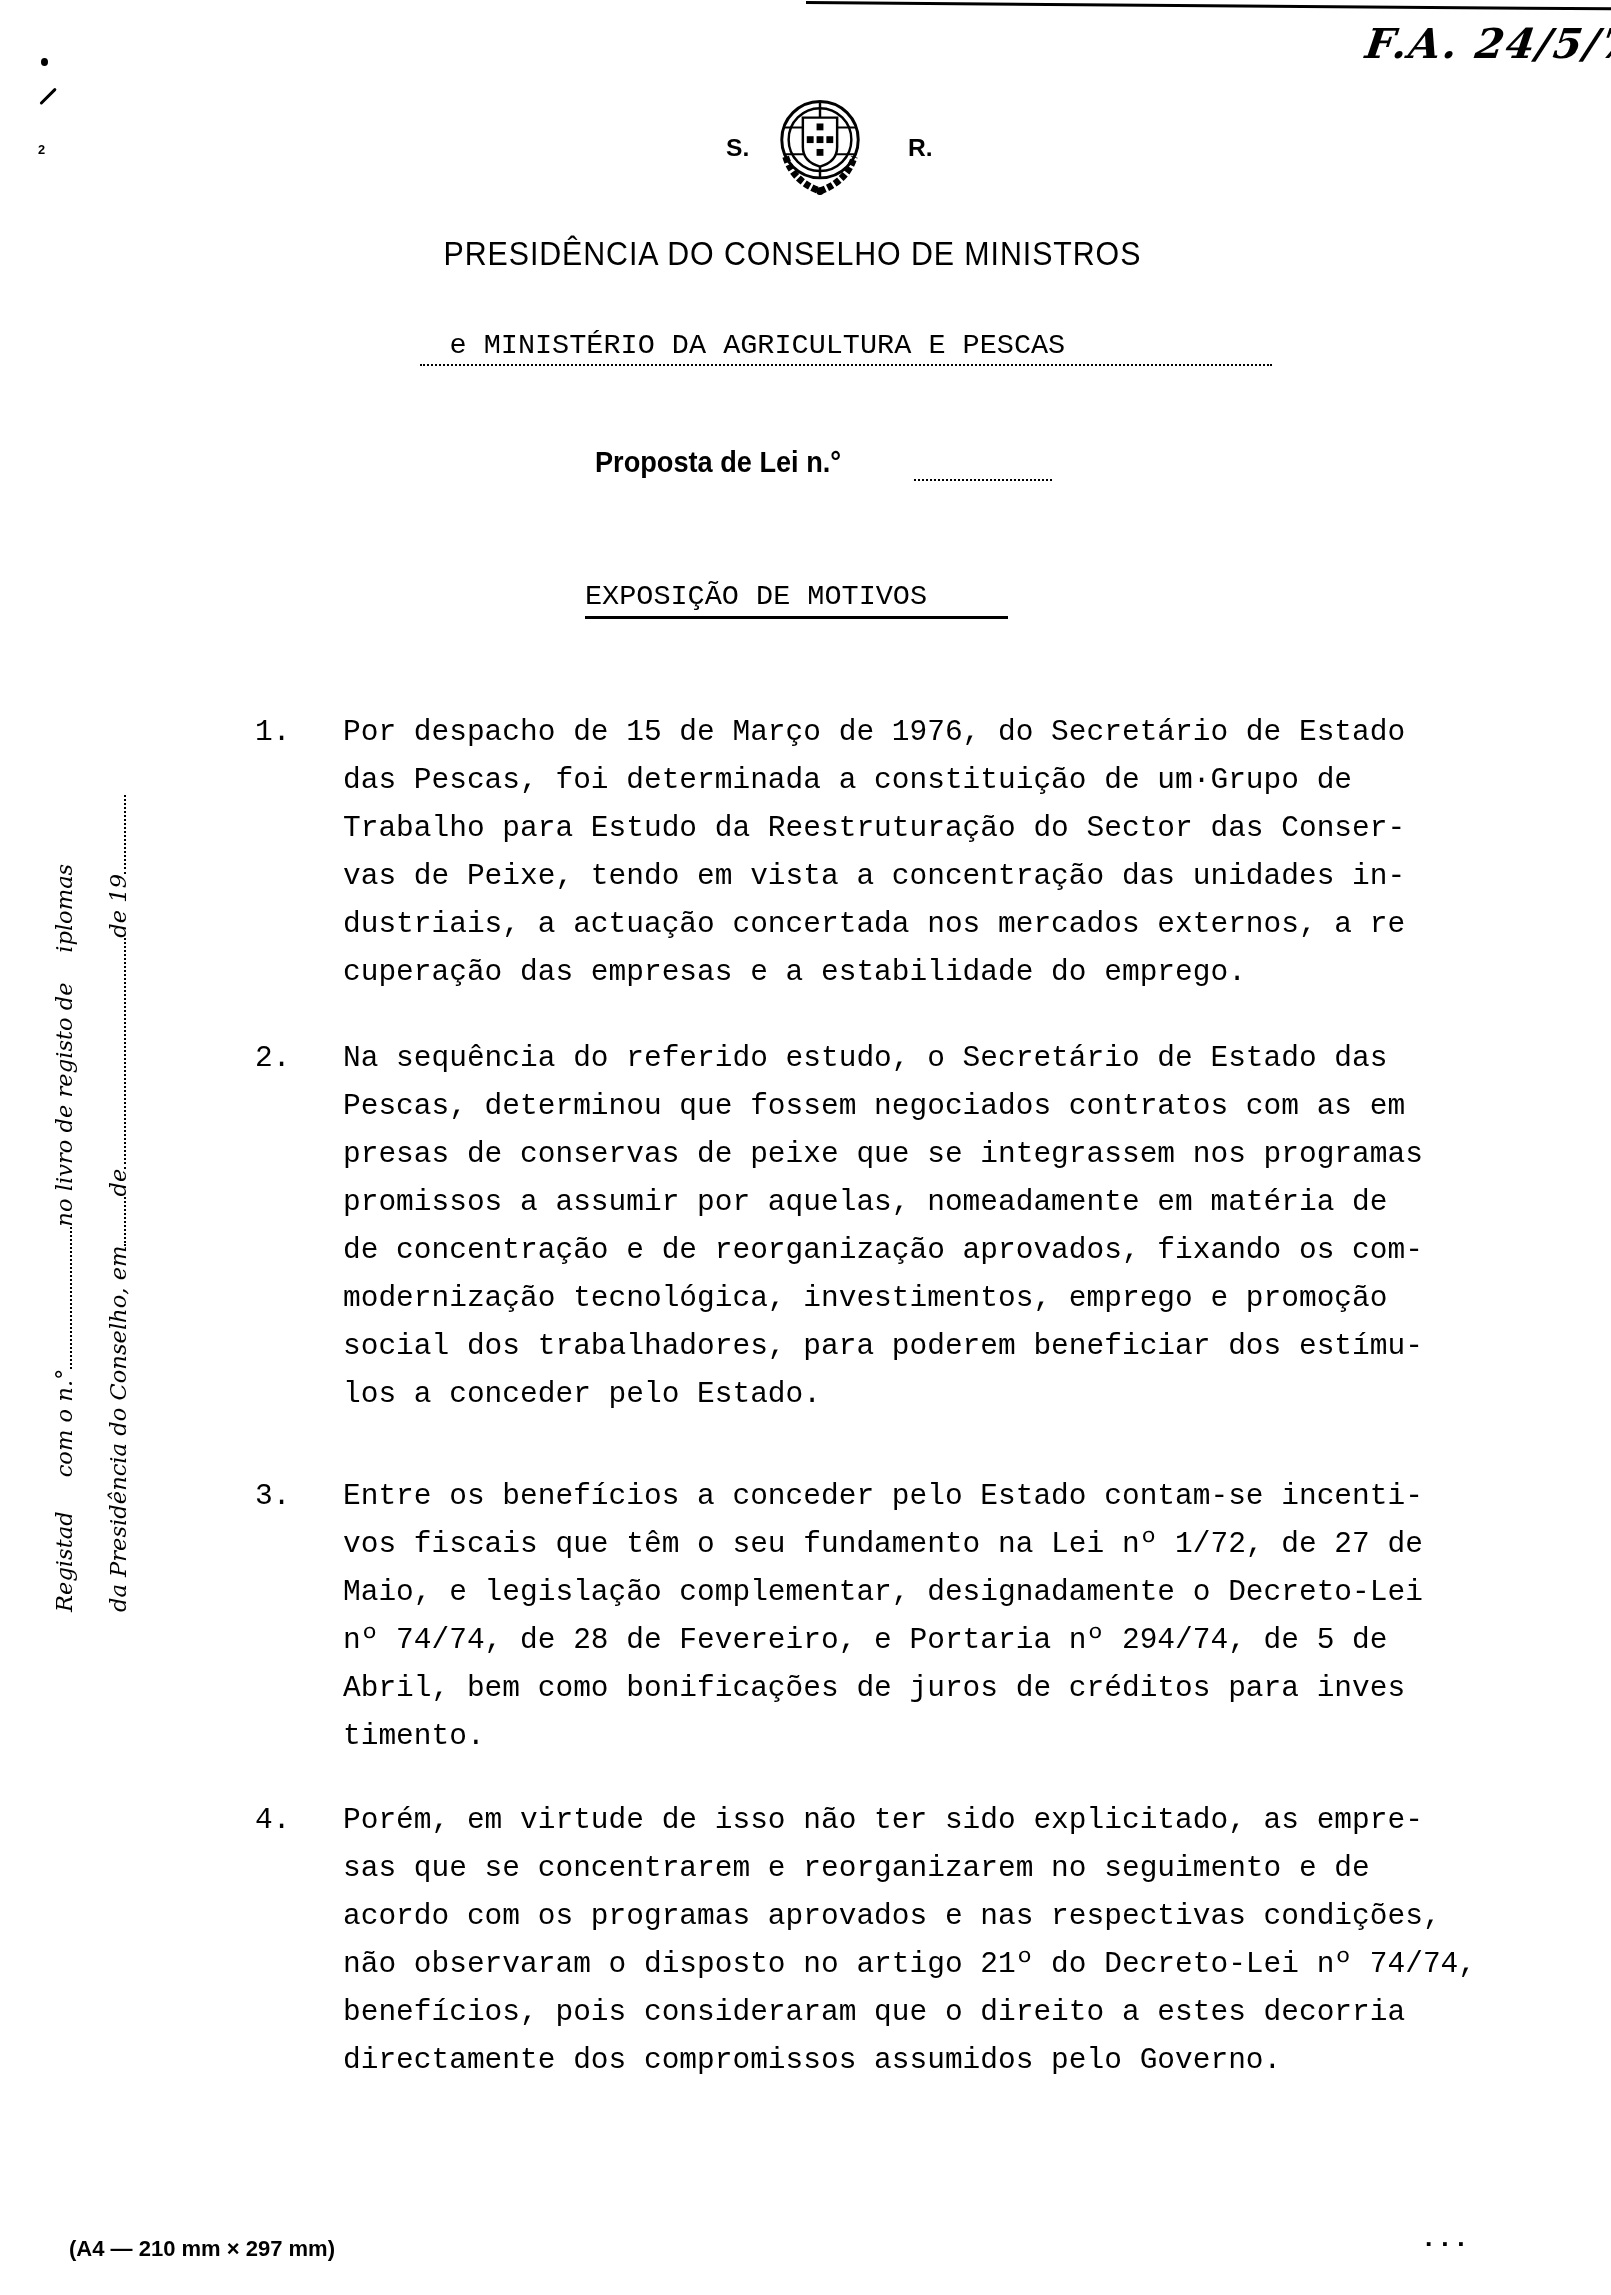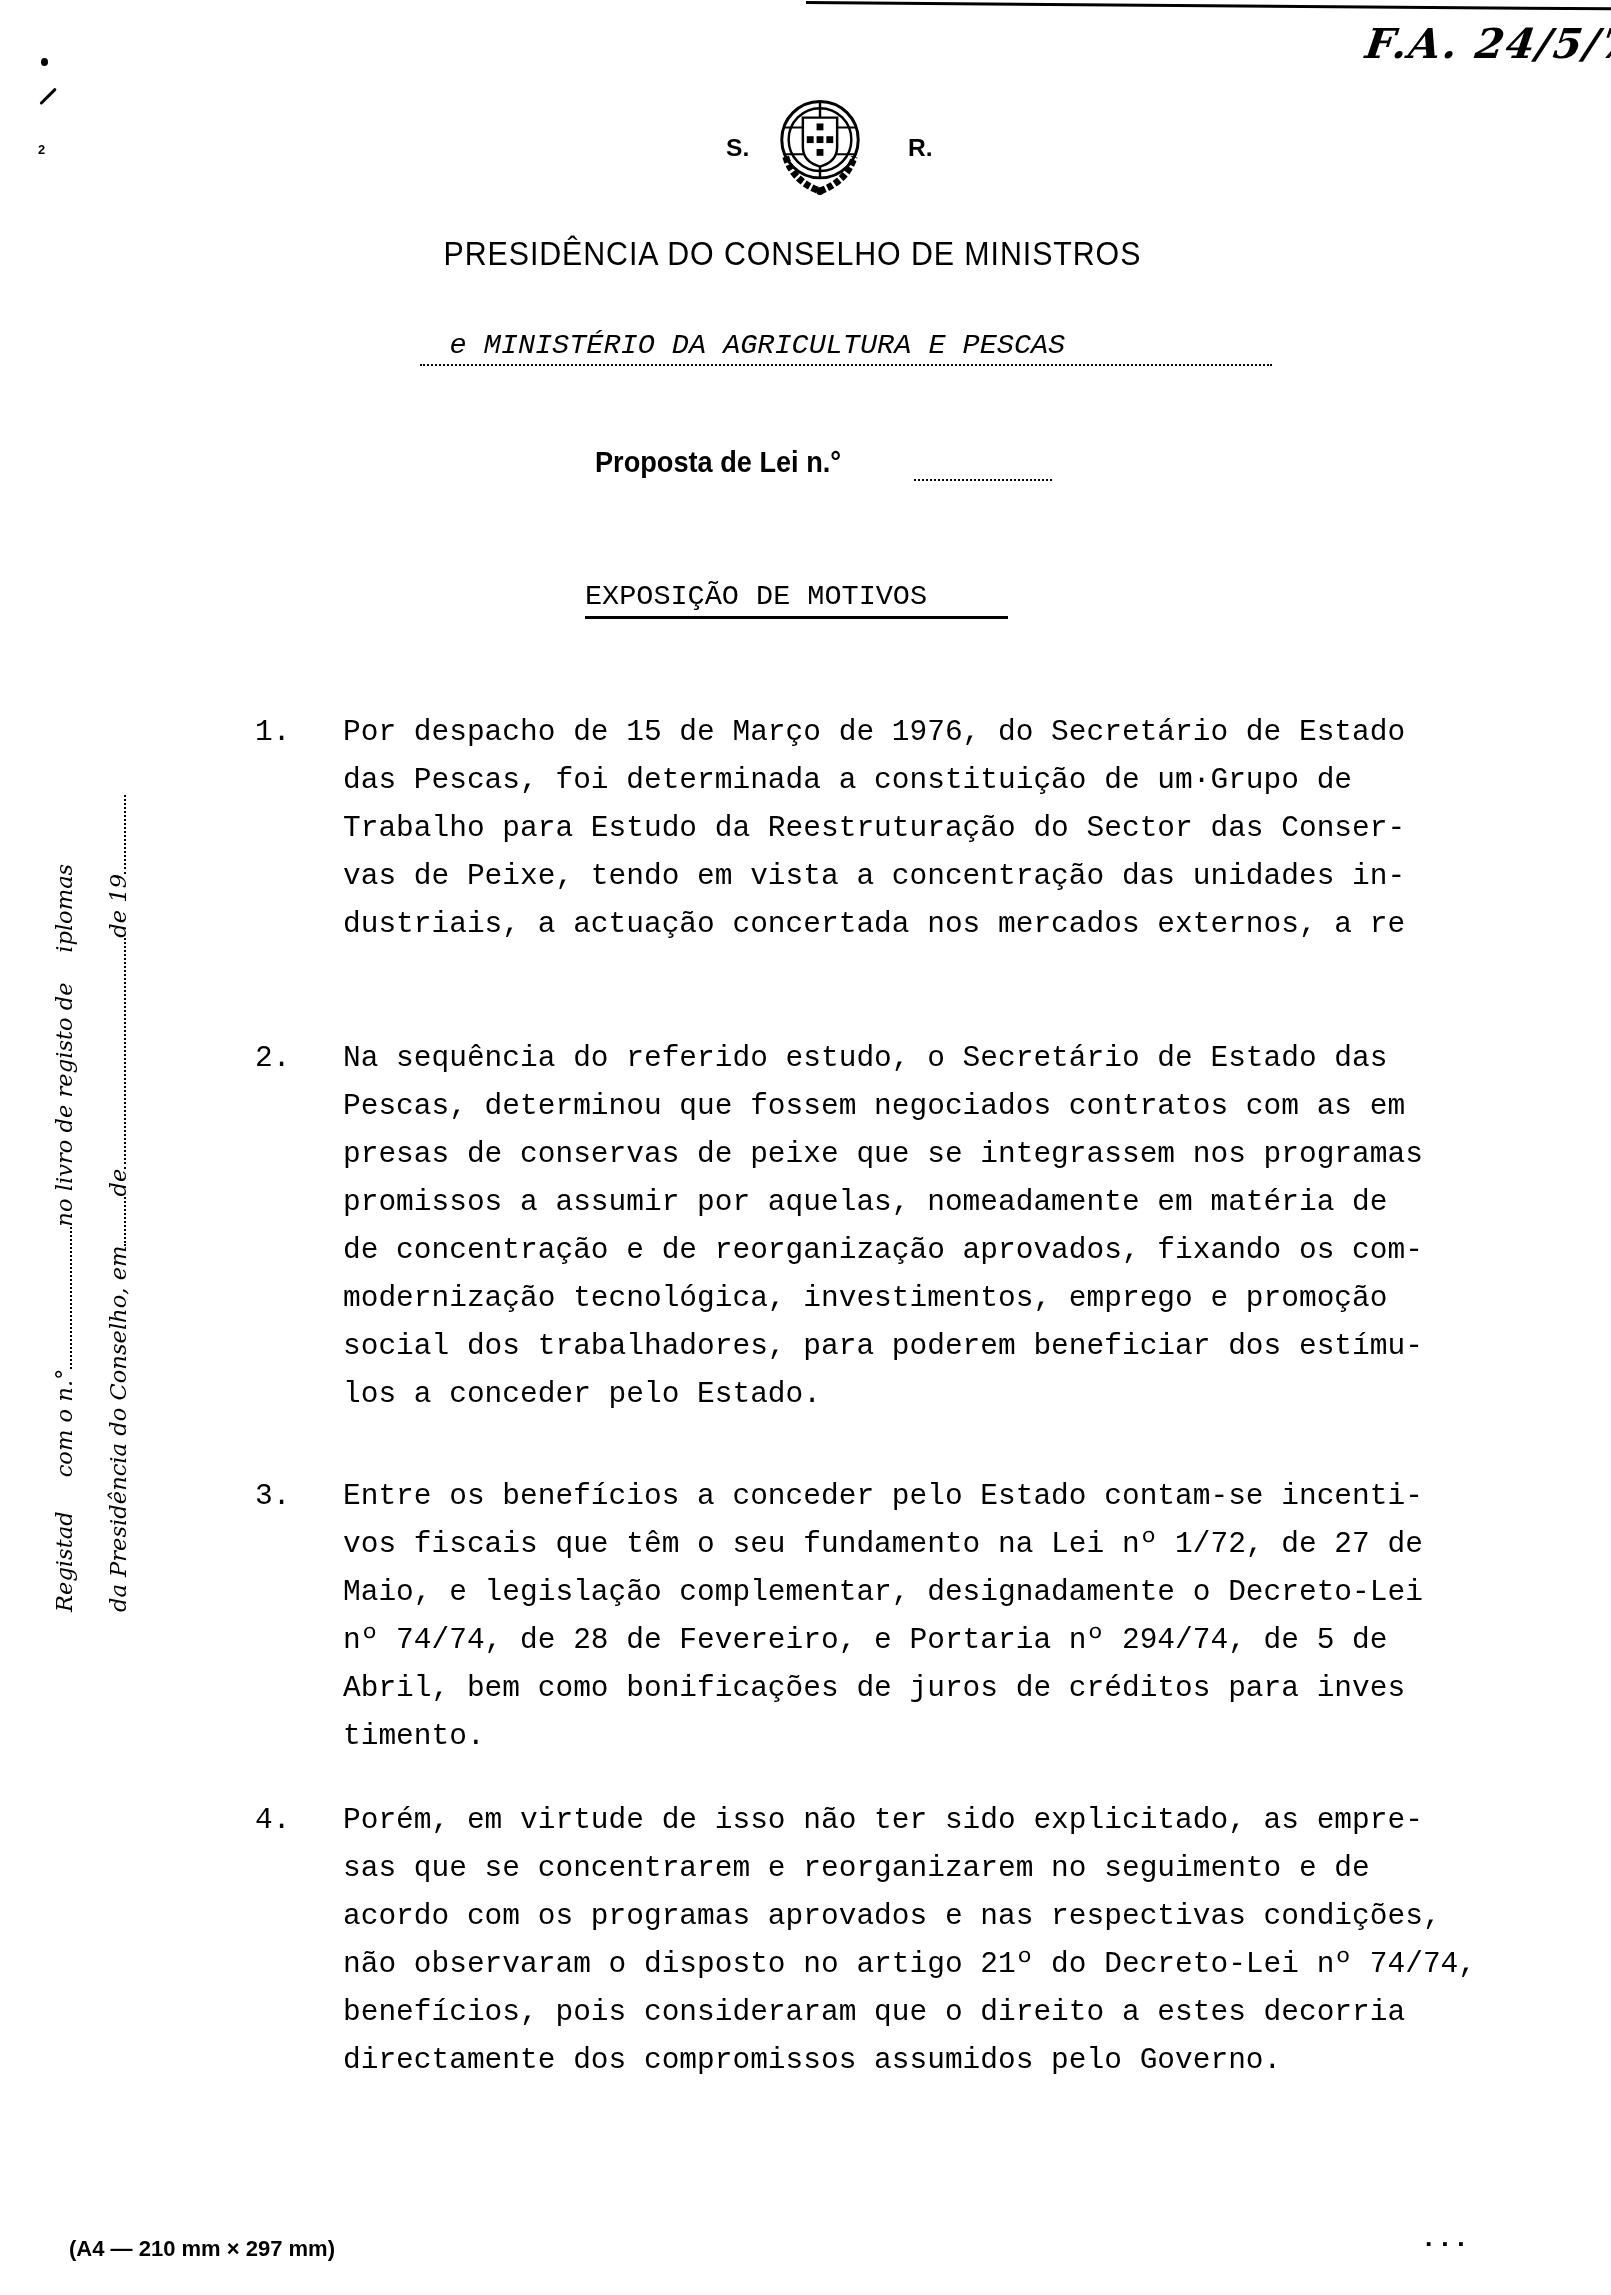--- a/index.html
+++ b/index.html
@@ -62,21 +62,20 @@
       padding-right: 29.5px;
       box-sizing: border-box;
     }
     .gov-title span { display:inline-block; margin-left: 0px; }
 
     .ministry-line {
       left: 420px; top: 329px; width: 852px;
       text-align: left;
       font-size: 28.5px;
       white-space: nowrap;
-      font-style: italic;
     }
     .ministry-line .txt { margin-left: 29.5px; }
     .ministry-dots {
       left: 420px; top: 364px; width: 852px; height: 0;
       border-bottom: 2.5px dotted #000;
     }
 
     .proposal {
       left: 595px; top: 445px;
       font-family: "Liberation Sans", sans-serif;
@@ -214,20 +213,21 @@
 </div>
 
 <div class="para" style="top:708px;">
   <span class="num">1.</span>
   <div class="lines">
     <span class="line">Por despacho de 15 de Março de 1976, do Secretário de Estado</span>
     <span class="line">das Pescas, foi determinada a constituição de um·Grupo de</span>
     <span class="line">Trabalho para Estudo da Reestruturação do Sector das Conser-</span>
     <span class="line">vas de Peixe, tendo em vista a concentração das unidades in-</span>
     <span class="line">dustriais, a actuação concertada nos mercados externos, a re</span>
+    <span class="line">cuperação das empresas e a estabilidade do emprego.</span>
   </div>
 </div>
 
 <div class="para" style="top:1034px;">
   <span class="num">2.</span>
   <div class="lines">
     <span class="line">Na sequência do referido estudo, o Secretário de Estado das</span>
     <span class="line">Pescas, determinou que fossem negociados contratos com as em</span>
     <span class="line">presas de conservas de peixe que se integrassem nos programas</span>
     <span class="line">promissos a assumir por aquelas, nomeadamente em matéria de</span>

